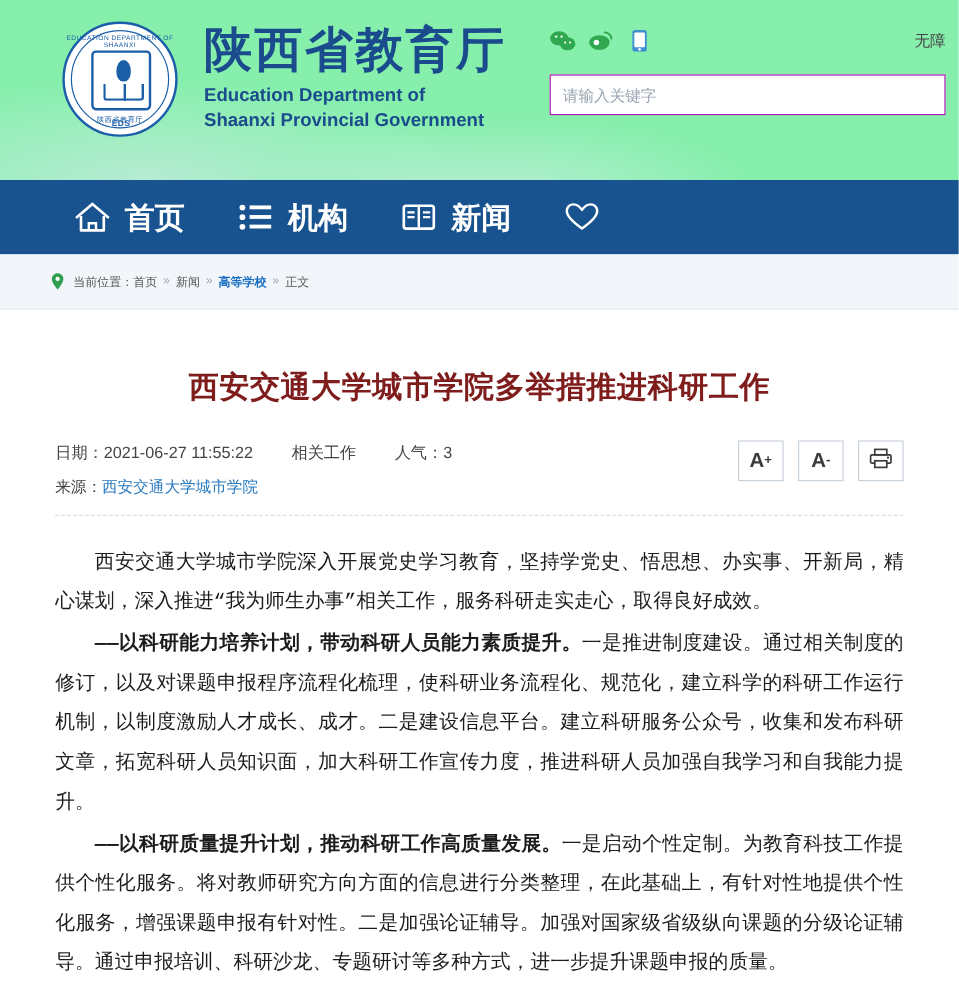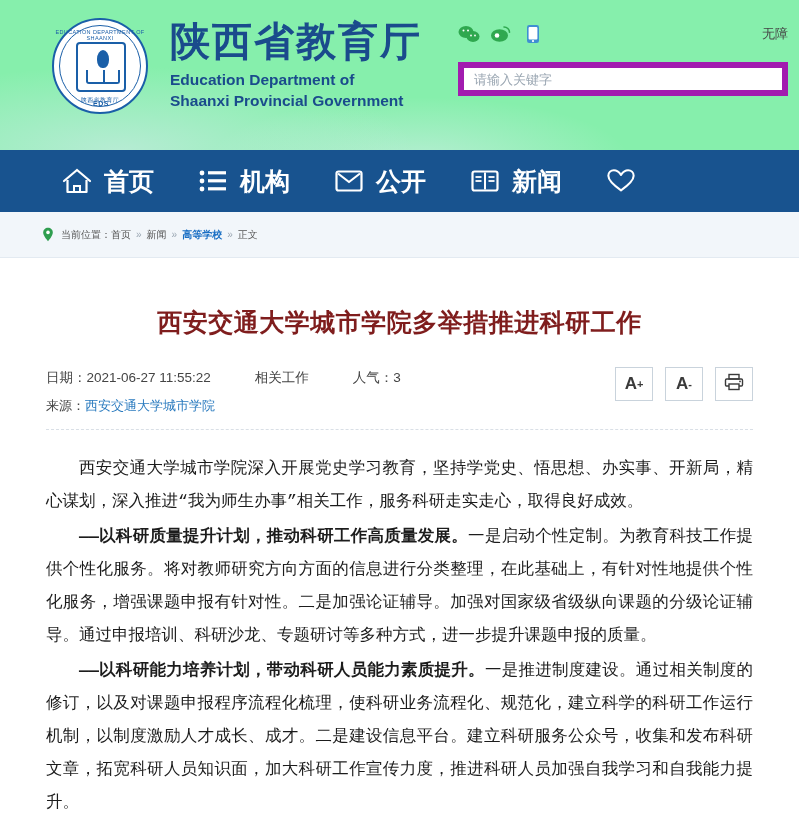--- a/index.html
+++ b/index.html
@@ -142,21 +142,21 @@
     gap: 8px;
     font-size: 13px;
     color: #444;
     white-space: nowrap;
     overflow: hidden;
   }
   .search-row {
     margin-top: 14px;
     margin-left: 10px;
     height: 34px;
-    border: 6px solid #a21caf;
+    border: 1px solid #a21caf;
     background: #fff;
     display: flex;
     align-items: center;
   }
   .search-row input {
     border: 0;
     outline: none;
     height: 32px;
     width: 100%;
     padding: 0 10px;
@@ -226,21 +226,21 @@
     display: flex;
     align-items: flex-start;
     border-bottom: 1px dashed #d9dfe6;
     padding-bottom: 14px;
   }
   .meta-left { flex: 1; padding-top: 4px; }
   .meta-line1 {
     font-size: 13.5px;
     color: #444;
     display: flex;
-    gap: 44px;
+    gap: 32px;
     align-items: center;
   }
   .meta-line2 {
     margin-top: 10px;
     font-size: 13px;
     color: #444;
   }
   .meta-src-link { color: #2b7bbf; text-decoration: none; }
   .meta-tools {
     display: flex;
@@ -355,29 +355,20 @@
           <rect x="10" y="11.2" width="18" height="3.2" fill="#fff"></rect>
           <rect x="10" y="19.2" width="18" height="3.2" fill="#fff"></rect>
         </svg>
     </span>
     <span>机构</span>
   </div>
   <div class="nav-item">
     <span class="nav-ic">
       <svg width="30" height="26" viewBox="0 0 30 26">
           <rect x="2.5" y="3.5" width="25" height="19" rx="2" stroke="#fff" stroke-width="2.2" fill="none"></rect>
-          <path d="M4 5.5 L15 14 L26 5.5" stroke="#fff" stroke-width="2.2" fill="none" stroke-linejoin="round"></path>
-        </svg>
-    </span>
-    <span>公开</span>
-  </div>
-  <div class="nav-item">
-    <span class="nav-ic">
-      <svg width="30" height="26" viewBox="0 0 30 26">
-          <rect x="2.5" y="3.5" width="25" height="19" rx="2" stroke="#fff" stroke-width="2.2" fill="none"></rect>
           <line x1="15" y1="4.5" x2="15" y2="21.5" stroke="#fff" stroke-width="2"></line>
           <line x1="5.5" y1="9" x2="11.5" y2="9" stroke="#fff" stroke-width="1.8"></line>
           <line x1="5.5" y1="13" x2="11.5" y2="13" stroke="#fff" stroke-width="1.8"></line>
           <line x1="18.5" y1="9" x2="24.5" y2="9" stroke="#fff" stroke-width="1.8"></line>
           <line x1="18.5" y1="13" x2="24.5" y2="13" stroke="#fff" stroke-width="1.8"></line>
         </svg>
     </span>
     <span>新闻</span>
   </div>
   <div class="nav-item">
@@ -444,19 +435,19 @@
               <circle cx="16" cy="8.4" r=".9" fill="#3a3a3a"></circle>
             </svg>
         </span>
       </div>
     </div>
   </div>
 
   <div class="body-text">
     <p>西安交通大学城市学院深入开展党史学习教育，坚持学党史、悟思想、办实事、开新局，精心谋划，深入推进“我为师生办事”相关工作，服务科研走实走心，取得良好成效。</p>
     <p>
+      <b>——以科研能力培养计划，带动科研人员能力素质提升。</b><span>一是推进制度建设。通过相关制度的修订，以及对课题申报程序流程化梳理，使科研业务流程化、规范化，建立科学的科研工作运行机制，以制度激励人才成长、成才。二是建设信息平台。建立科研服务公众号，收集和发布科研文章，拓宽科研人员知识面，加大科研工作宣传力度，推进科研人员加强自我学习和自我能力提升。</span>
+    </p>
+    <p>
       <b>——以科研质量提升计划，推动科研工作高质量发展。</b><span>一是启动个性定制。为教育科技工作提供个性化服务。将对教师研究方向方面的信息进行分类整理，在此基础上，有针对性地提供个性化服务，增强课题申报有针对性。二是加强论证辅导。加强对国家级省级纵向课题的分级论证辅导。通过申报培训、科研沙龙、专题研讨等多种方式，进一步提升课题申报的质量。</span>
     </p>
-    <p>
-      <b>——以科研能力培养计划，带动科研人员能力素质提升。</b><span>一是推进制度建设。通过相关制度的修订，以及对课题申报程序流程化梳理，使科研业务流程化、规范化，建立科学的科研工作运行机制，以制度激励人才成长、成才。二是建设信息平台。建立科研服务公众号，收集和发布科研文章，拓宽科研人员知识面，加大科研工作宣传力度，推进科研人员加强自我学习和自我能力提升。</span>
-    </p>
   </div>
 </div>
 
 </body></html>

